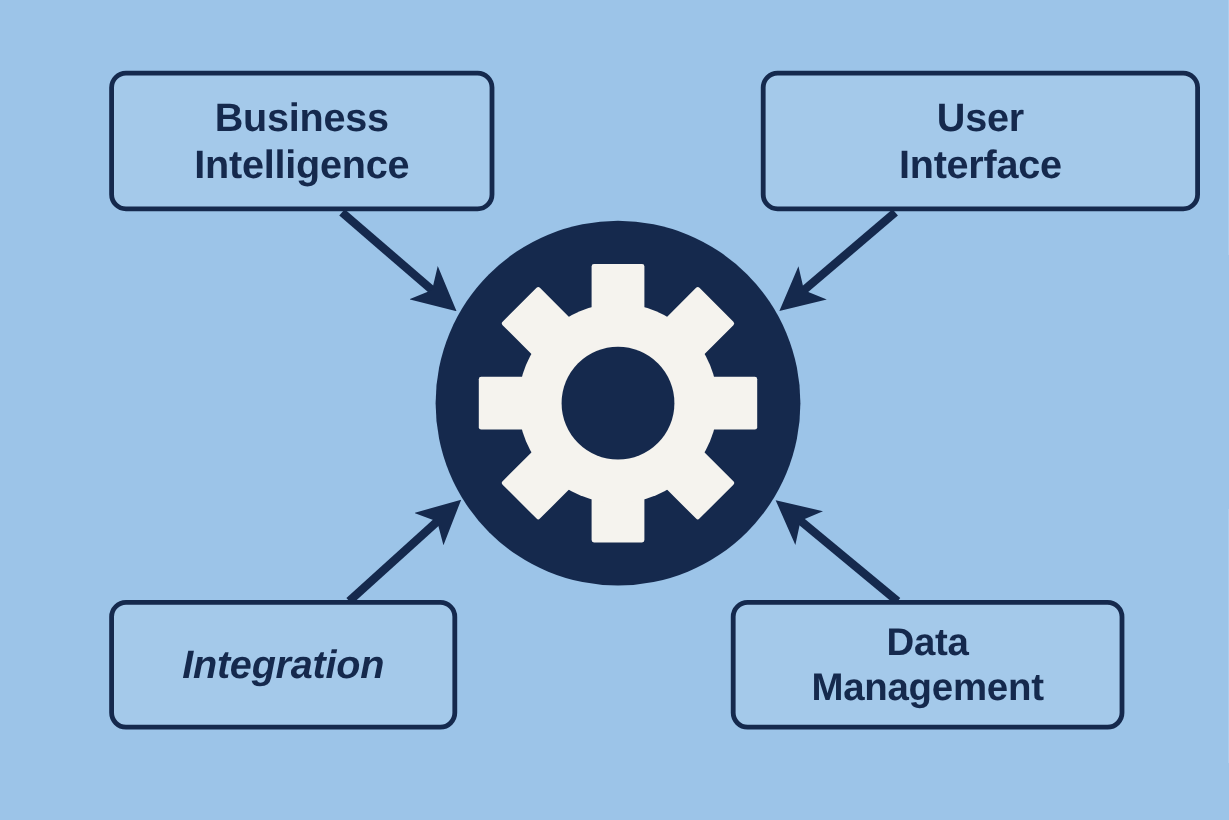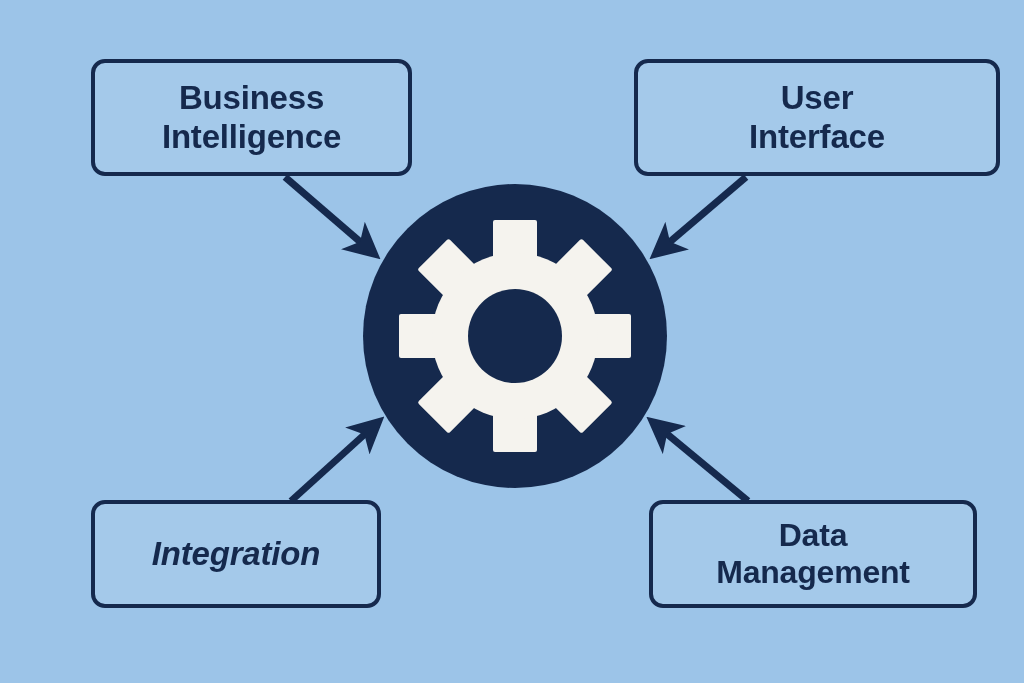--- a/index.html
+++ b/index.html
@@ -42,21 +42,21 @@
     letter-spacing: -0.2px;
     padding: 4px 10px;
   }
   .node-label {
     display: block;
     white-space: pre-line;
   }
   #box-bi   { left: 91px;  top: 59px;  width: 321px; height: 117px; }
   #box-ui   { left: 634px; top: 59px;  width: 366px; height: 117px; }
   #box-int  { left: 91px;  top: 500px; width: 290px; height: 108px; font-style: italic; }
-  #box-dm   { left: 609px; top: 500px; width: 328px; height: 108px; margin-left: 40px; }
+  #box-dm   { left: 609px; top: 500px; width: 328px; height: 108px; }
   #box-dm .node-label { font-size: 32px; }
 </style>
 </head>
 <body>
 
 <div id="canvas">
 
   <svg class="diagram-svg" viewBox="0 0 1024 683">
     <defs>
       <marker id="arrowhead" markerWidth="5.2" markerHeight="5.2" refX="3.6" refY="2.6" orient="auto" markerUnits="strokeWidth">

